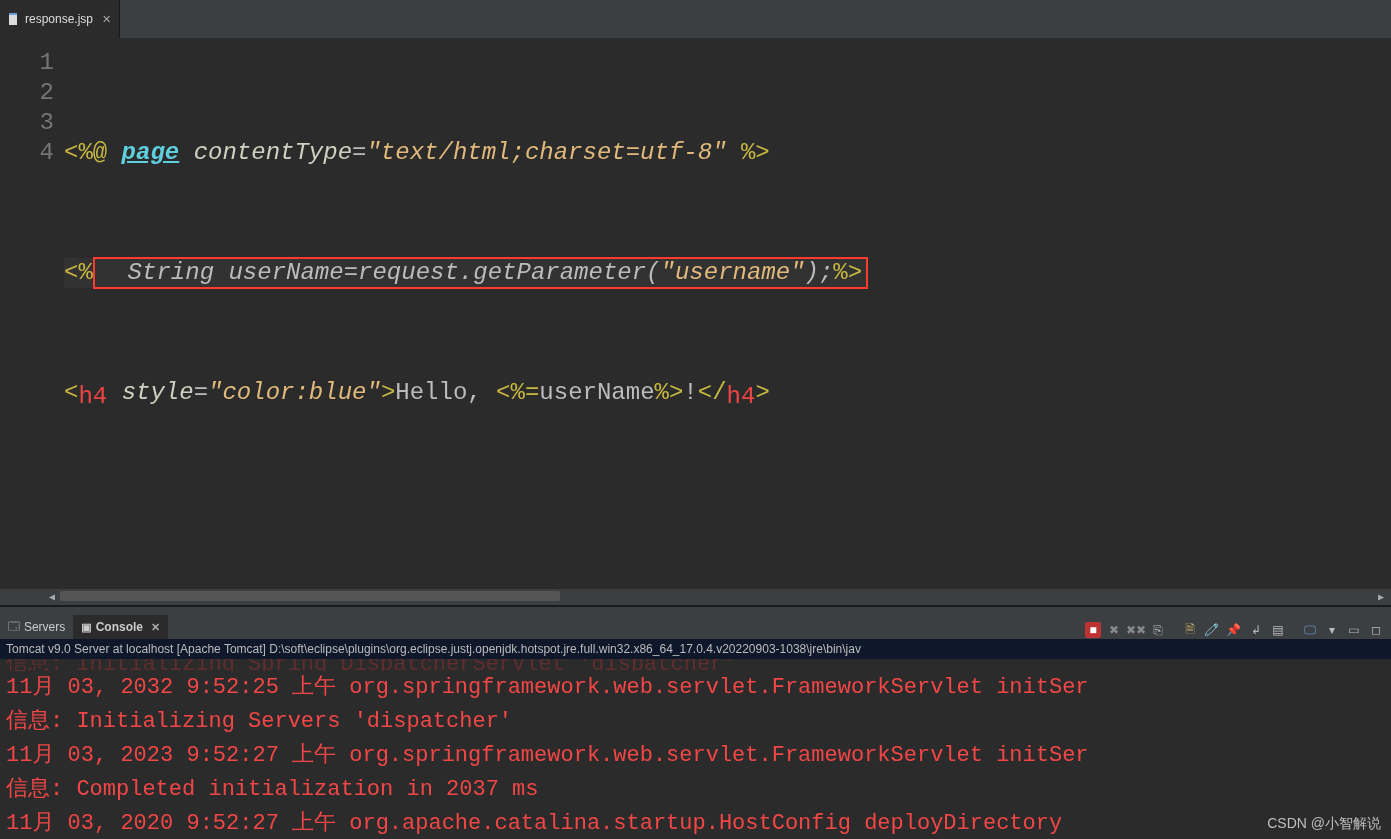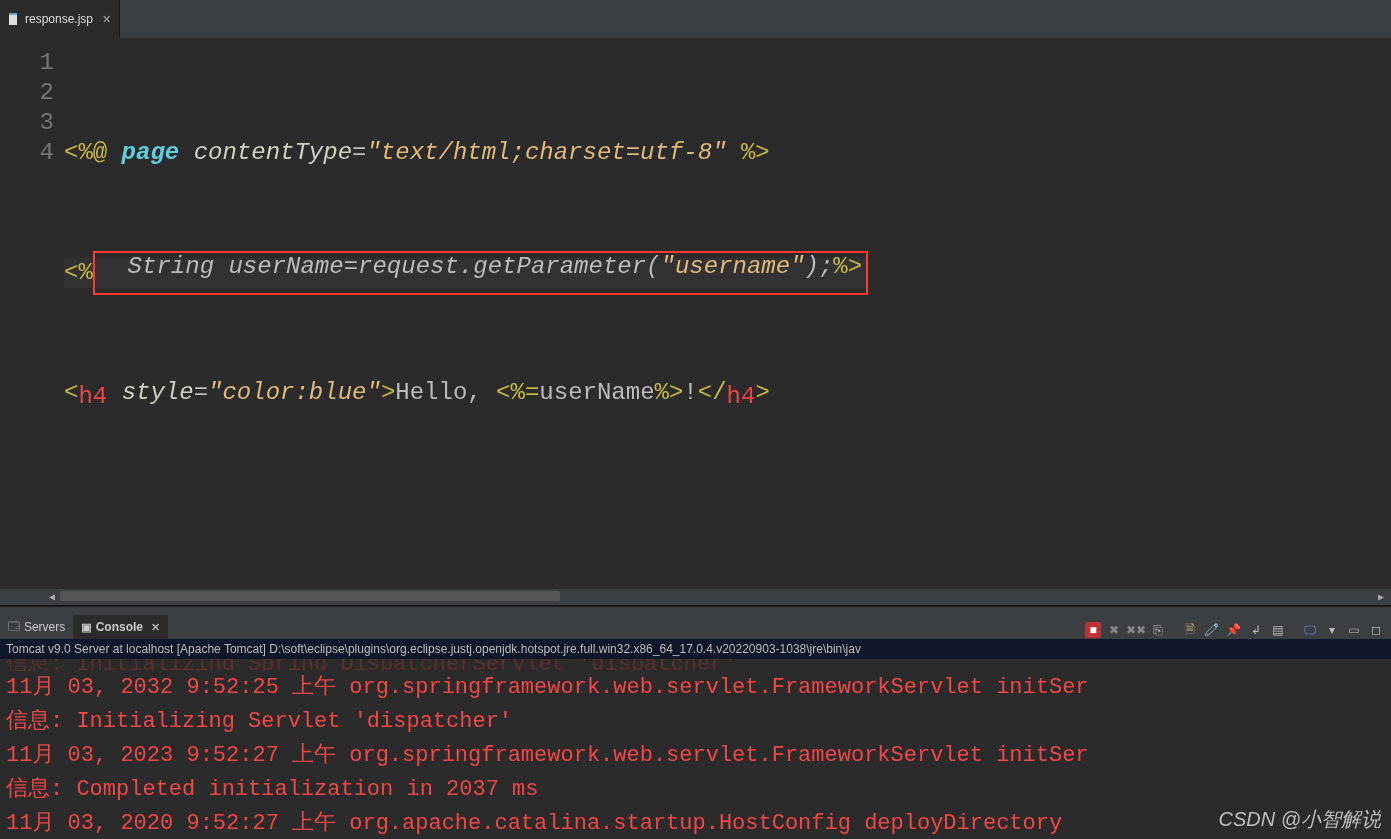--- a/index.html
+++ b/index.html
@@ -63,31 +63,31 @@
   }
   .gutter div { height: 30px; }
   .code {
     padding-top: 10px;
     white-space: pre;
     position: relative;
   }
   .code-line { height: 30px; display:flex; align-items:center; }
   .code-line.cur { background: #323232; }
   .tok-tag      { color: #c8b841; }
-  .tok-blue-b   { color: #5fcede; font-weight: bold; font-style: italic; }
+  .tok-blue-b   { color: #5fcede; font-weight: bold; font-style: italic; text-decoration: underline; }
   .tok-attr     { color: #cfd1c0; font-style: italic; }
   .tok-str      { color: #e0b97b; font-style: italic; }
   .tok-txt      { color: #bbb; }
   .tok-plain    { color: #bbb; font-style: italic; }
   .tok-lit      { color: #e0b97b; font-style: italic; }
   .tok-punct    { color: #bbb; }
   .tok-html-tag { color: #ef4444; font-weight: normal; margin-top: 7px; }
   .red-box {
     border: 2px solid #ff3b30;
-    padding: 0 4px 12px 4px;
+    padding: 0 4px 0 4px;
     height: 28px;
     display: inline-flex; align-items: center;
   }
   .scroll-stub {
     height: 16px;
     background: #3c3f41;
     border-top: 1px solid #2a2a2a;
     position: relative;
   }
   .scroll-stub .thumb {
@@ -158,23 +158,22 @@
     font-size:22px;
     line-height:12px;
     height:12px;
     overflow:hidden;
     display:block;
   }
   .watermark {
     position: fixed;
     right: 10px; bottom: 6px;
     font-family: "Segoe UI", Tahoma, sans-serif;
-    font-size: 20px;
+    font-size: 14px;
     color: #bfbfbf;
-    font-style: italic;
   }
 </style>
 </head>
 <body>
 
 <div class="ide">
 
   <div class="editor-pane">
     <div class="tab-bar">
       <div class="file-tab">
@@ -244,21 +243,21 @@
         <span class="tb-btn">▭</span>
         <span class="tb-btn">◻</span>
       </div>
     </div>
 
     <div class="console-title">Tomcat v9.0 Server at localhost [Apache Tomcat] D:\soft\eclipse\plugins\org.eclipse.justj.openjdk.hotspot.jre.full.win32.x86_64_17.0.4.v20220903-1038\jre\bin\jav</div>
 
     <div class="console-out">
       <span class="dim-line">信息: Initializing Spring DispatcherServlet 'dispatcher'</span>
       <div>11月 03, 2032 9:52:25 上午 org.springframework.web.servlet.FrameworkServlet initSer</div>
-      <div>信息: Initializing Servlet 'dispatcher'</div>
+      <div>信息: Initializing Servers 'dispatcher'</div>
       <div>11月 03, 2023 9:52:27 上午 org.springframework.web.servlet.FrameworkServlet initSer</div>
       <div>信息: Completed initialization in 2037 ms</div>
       <div>11月 03, 2020 9:52:27 上午 org.apache.catalina.startup.HostConfig deployDirectory</div>
       <div>信息: Deployment of web application directory [D:\soft\apache-tomcat-9.0.30\webapp</div>
 
     </div>
   </div>
 </div>
 
 <div class="watermark">CSDN @小智解说</div>

